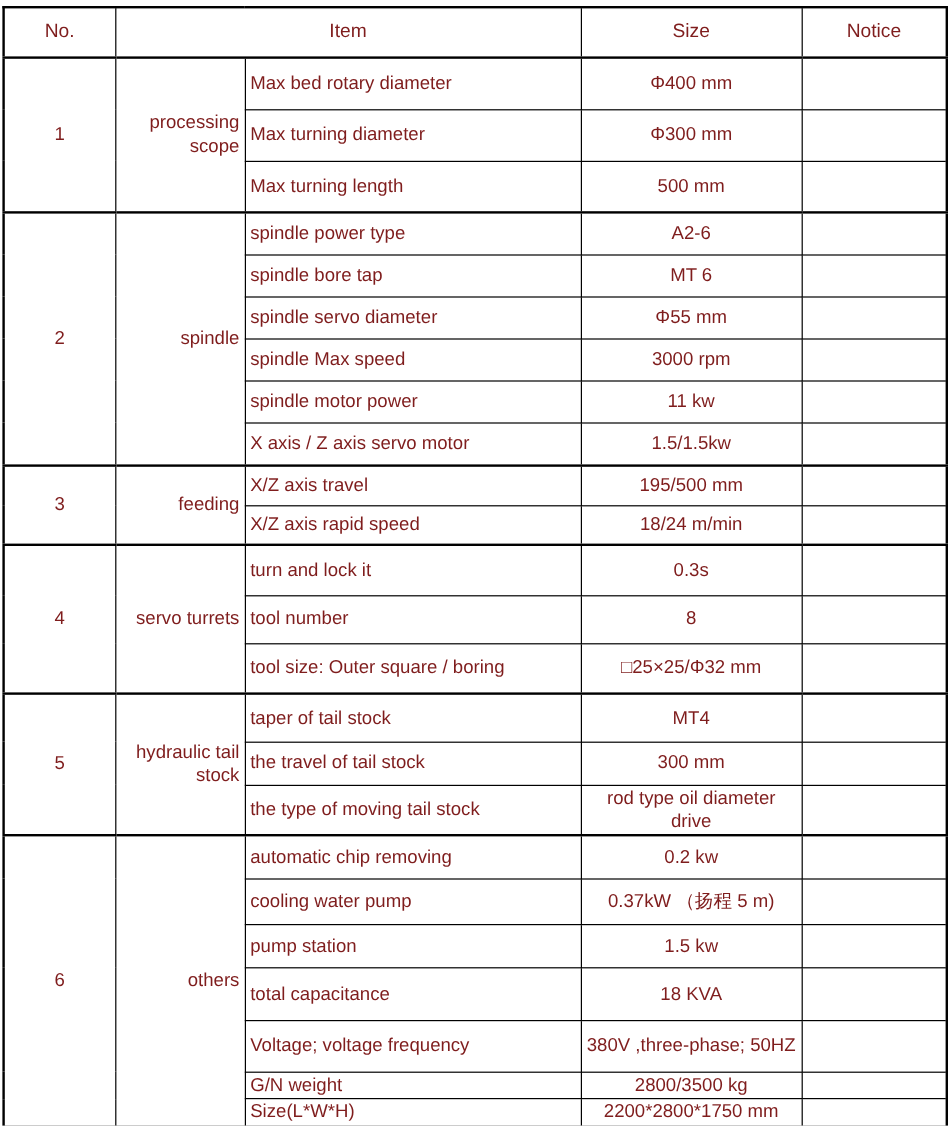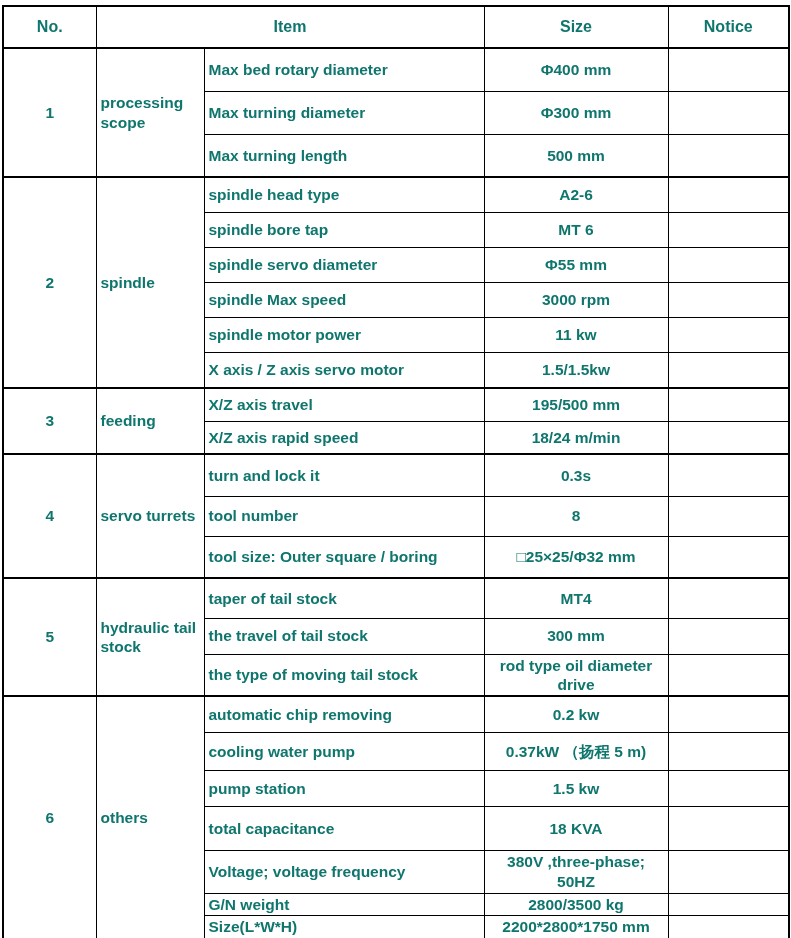--- a/index.html
+++ b/index.html
@@ -14,43 +14,42 @@
     padding: 5px 0 0 2px;
     background: #ffffff;
   }
   table.spec {
     border-collapse: collapse;
     table-layout: fixed;
     width: 786px;
     border: 2px solid #000;
     font-family: "Liberation Sans", sans-serif;
     font-size: 15.5px;
-    color: #0f766e;
+    color: #7f1d1d;
     line-height: 1.25;
-    font-weight: bold;
   }
   table.spec td {
     border: 1px solid #000;
     padding: 1px 4px;
     overflow: hidden;
     vertical-align: middle;
   }
   
   table.spec td.sec-start { border-top: 2px solid #000; }
 
   td.h-cell {
     font-size: 16px;
     text-align: center;
   }
   td.c-no {
     text-align: center;
     vertical-align: middle;
   }
   td.c-cat {
-    text-align: left;
+    text-align: right;
     padding-left: 9px;
     padding-right: 6px;
   }
   td.c-item {
     text-align: left;
     padding-left: 8px;
     padding-right: 6px;
   }
   td.c-size {
     text-align: center;
@@ -95,21 +94,21 @@
           <td class="c-notice"></td>
         </tr>
         <tr style="height: 43px;">
           <td class="c-item">Max turning length</td>
           <td class="c-size">500 mm</td>
           <td class="c-notice"></td>
         </tr>
         <tr style="height: 35px;">
           <td class="c-no sec-start" rowspan="6">2</td>
           <td class="c-cat sec-start" rowspan="6">spindle</td>
-          <td class="c-item sec-start">spindle head type</td>
+          <td class="c-item sec-start">spindle power type</td>
           <td class="c-size sec-start">A2-6</td>
           <td class="c-notice sec-start"></td>
         </tr>
         <tr style="height: 35px;">
           <td class="c-item">spindle bore tap</td>
           <td class="c-size">MT 6</td>
           <td class="c-notice"></td>
         </tr>
         <tr style="height: 35px;">
           <td class="c-item">spindle servo diameter</td>

